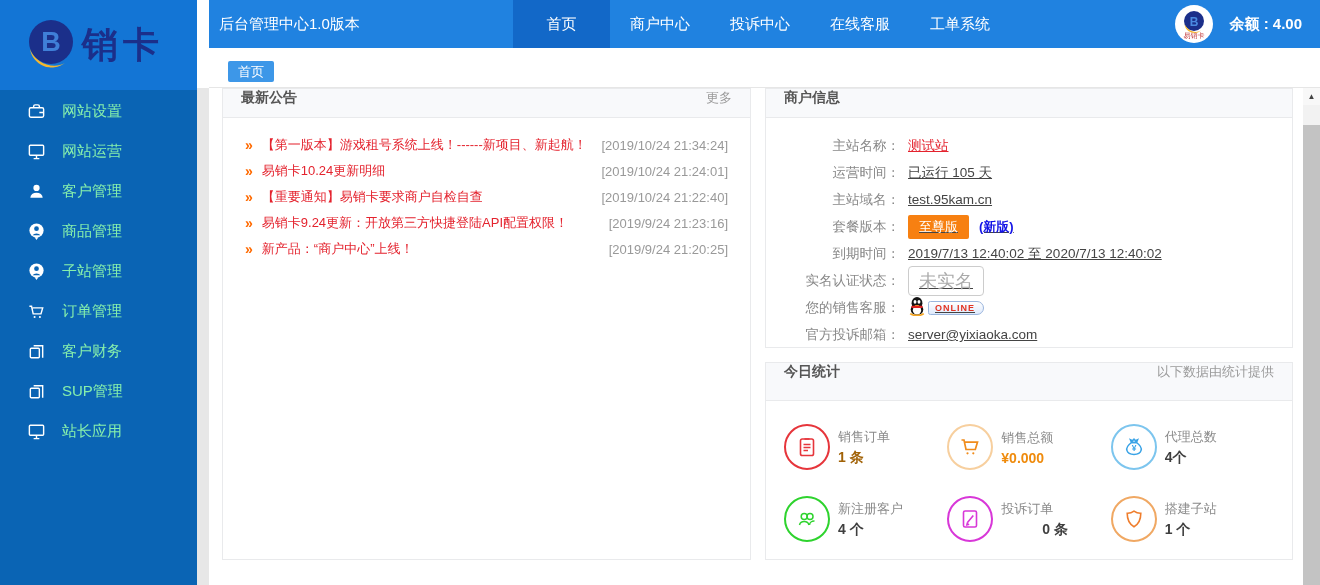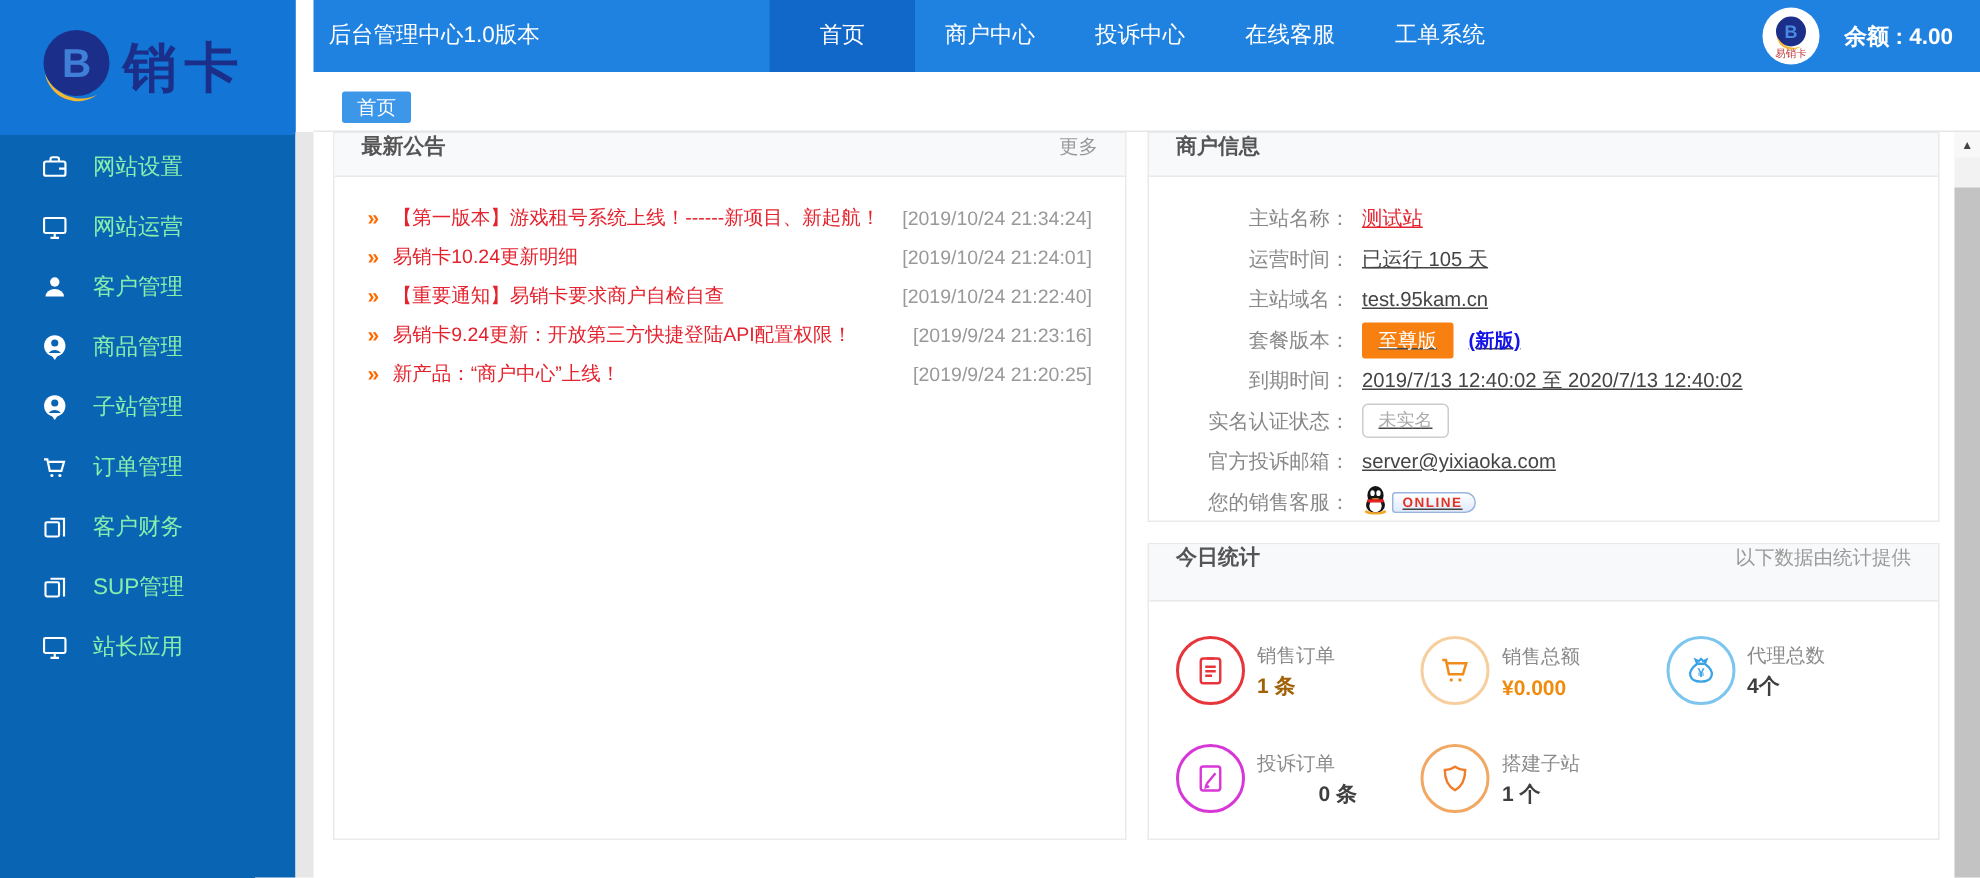--- a/index.html
+++ b/index.html
@@ -45,21 +45,21 @@
   
   .panel-merchant { left:765px; top:88px; width:528px; height:260px; }
   .panel-merchant .panel-hd { height:29px; }
   .m-body { padding-top:14px; }
   .m-row { display:flex; align-items:center; height:27px; font-size:13.5px; }
   .m-label { width:134px; text-align:right; color:#888; flex:none; }
   .m-val { margin-left:8px; color:#444; display:flex; align-items:center;text-decoration:underline; }
   .m-val.red { color:#e4232e; }
   .pkg-btn { background:#f78011; color:#fff; border:none; padding:3px 11px; font-size:13px; border-radius:2px; cursor:pointer; font-family:inherit; }
   .pkg-new { color:#1414e6; font-weight:bold; margin-left:10px; font-size:13px; cursor:pointer; }
-  .chip-outline { border:1px solid #ccc; color:#aaa; border-radius:4px; padding:2px 10px; font-size:12px; background:#fff; cursor:pointer; font-family:inherit; }
+  .chip-outline { border:1px solid #ccc; color:#aaa; border-radius:4px; padding:2px 10px; font-size:18px; background:#fff; cursor:pointer; font-family:inherit; }
   .qq-wrap { display:flex; align-items:center; cursor:pointer; }
   .online-badge { border:1px solid #9ab5dd; border-radius:3px 9px 9px 3px; background:linear-gradient(#ffffff,#dfeafc); font-size:9px; font-weight:bold; color:#e23322; padding:1px 8px 1px 6px; margin-left:2px; letter-spacing:1px; }
   
   .panel-stats { left:765px; top:362px; width:528px; height:198px; }
   .panel-stats .panel-hd { height:38px; }
   .stats-grid { display:grid; grid-template-columns:repeat(3,1fr); padding:18px 18px 0 18px; row-gap:16px; }
   .stat-item { display:flex; align-items:center; height:56px; }
   .stat-circle { width:46px; height:46px; border-radius:50%; border:2px solid; display:flex; align-items:center; justify-content:center; flex:none; }
   .stat-info { margin-left:8px; }
   .stat-label { font-size:13px; color:#8a8a8a; }
@@ -261,24 +261,20 @@
     </div>
     <div class="m-row">
       <span class="m-label">到期时间：</span>
       <span class="m-val">2019/7/13 12:40:02 至 2020/7/13 12:40:02</span>
     </div>
     <div class="m-row">
       <span class="m-label">实名认证状态：</span>
       <span class="m-val">
         <button class="chip-outline">未实名</button>
       </span>
-    </div>
-    <div class="m-row">
-      <span class="m-label">官方投诉邮箱：</span>
-      <span class="m-val">server@yixiaoka.com</span>
     </div>
     <div class="m-row">
       <span class="m-label">您的销售客服：</span>
       <span class="m-val">
         <span class="qq-wrap">
           <span>
             <svg width="18" height="20" viewBox="0 0 20 22">
               <ellipse cx="10" cy="8" rx="6" ry="7" fill="#141414"></ellipse>
               <ellipse cx="10" cy="15" rx="7" ry="6" fill="#141414"></ellipse>
               <ellipse cx="10" cy="15.6" rx="4.6" ry="4.8" fill="#fff"></ellipse>
@@ -286,20 +282,24 @@
               <ellipse cx="12.2" cy="6.3" rx="1.6" ry="2.1" fill="#fff"></ellipse>
               <path d="M7 10 h6 l-3 2.2 Z" fill="#f5a623"></path>
               <rect x="3.6" y="10.8" width="12.8" height="2.4" rx="1.2" fill="#e02222"></rect>
               <path d="M2.5 19.5 Q5 21.5 10 21.5 Q15 21.5 17.5 19.5" stroke="#f5a623" stroke-width="2" fill="none"></path>
             </svg>
           </span>
           <span class="online-badge">ONLINE</span>
         </span>
       </span>
     </div>
+    <div class="m-row">
+      <span class="m-label">官方投诉邮箱：</span>
+      <span class="m-val">server@yixiaoka.com</span>
+    </div>
   </div>
 </div>
 
 <div class="panel panel-stats">
   <div class="panel-hd">
     <span class="hd-title">今日统计</span>
     <span class="hd-note">以下数据由统计提供</span>
   </div>
   <div class="stats-grid">
 
@@ -337,20 +337,34 @@
             <path d="M9.5 7.5 L8.4 4.8 L10.5 5.8 L12 4.2 L13.5 5.8 L15.6 4.8 L14.5 7.5 Z"></path>
             <text x="12" y="16.2" text-anchor="middle" font-size="8.5" font-weight="bold" fill="currentColor" stroke="none" font-family="Liberation Sans, sans-serif">¥</text>
           </svg>
       </span>
       <span class="stat-info">
         <div class="stat-label">代理总数</div>
         <div class="stat-value" style="color: rgb(63, 63, 63);">4个</div>
       </span>
     </div>
 
+    <div class="stat-item">
+      <span class="stat-circle" style="color: rgb(46, 211, 46); border-color: rgb(46, 211, 46);">
+        <svg width="24" height="24" viewBox="0 0 24 24" fill="none" stroke="currentColor" stroke-width="1.5">
+            <circle cx="9.2" cy="9.5" r="3"></circle>
+            <path d="M4.5 18 a4.8 4.3 0 0 1 9.4 0"></path>
+            <circle cx="15" cy="9.5" r="3"></circle>
+            <path d="M14.5 18 a4.8 4.3 0 0 1 5-4"></path>
+          </svg>
+      </span>
+      <span class="stat-info">
+        <div class="stat-label">新注册客户</div>
+        <div class="stat-value" style="color: rgb(63, 63, 63);">4 个</div>
+      </span>
+    </div>
 
     <div class="stat-item">
       <span class="stat-circle" style="color: rgb(216, 55, 216); border-color: rgb(216, 55, 216);">
         <svg width="24" height="24" viewBox="0 0 24 24" fill="none" stroke="currentColor" stroke-width="1.6">
             <rect x="5.5" y="4" width="13" height="16" rx="1.6"></rect>
             <path d="M9.5 15.5 L15.3 8.5 M9.5 15.5 l-0.6 2.3 l2.3-0.6"></path>
           </svg>
       </span>
       <span class="stat-info">
         <div class="stat-label">投诉订单</div>

